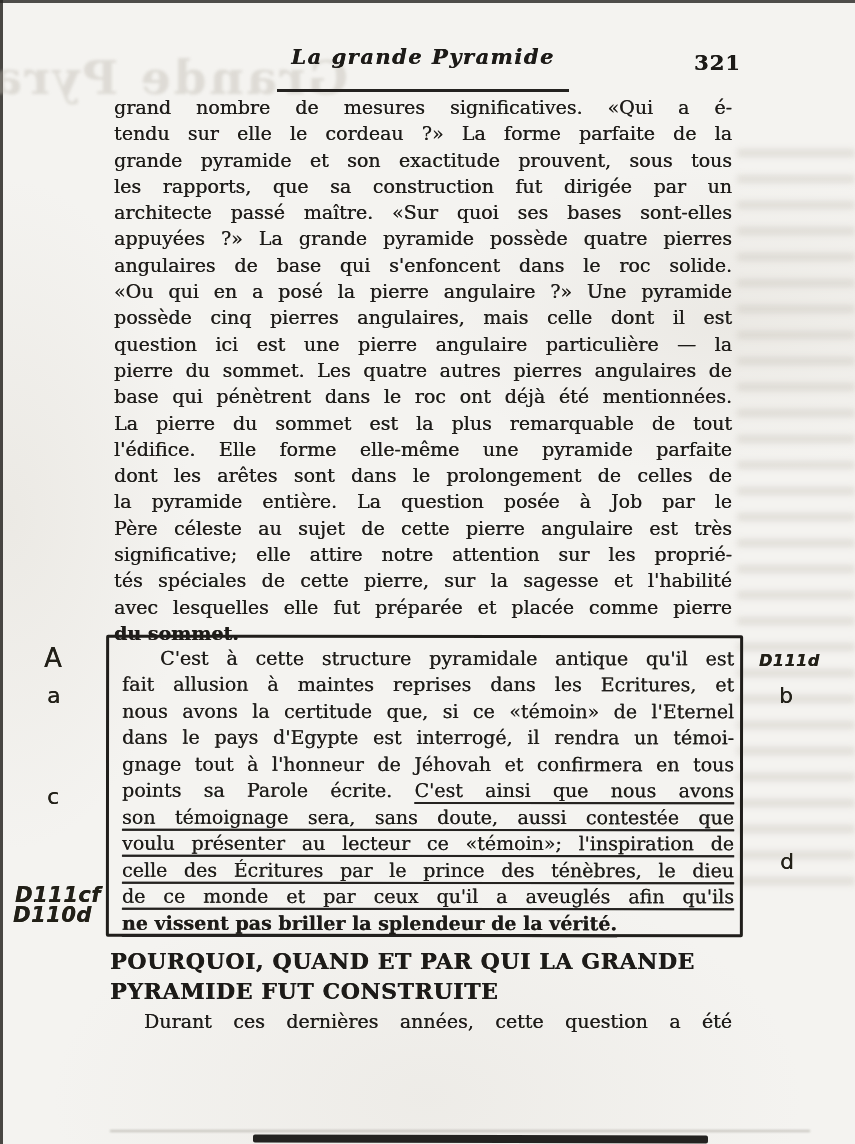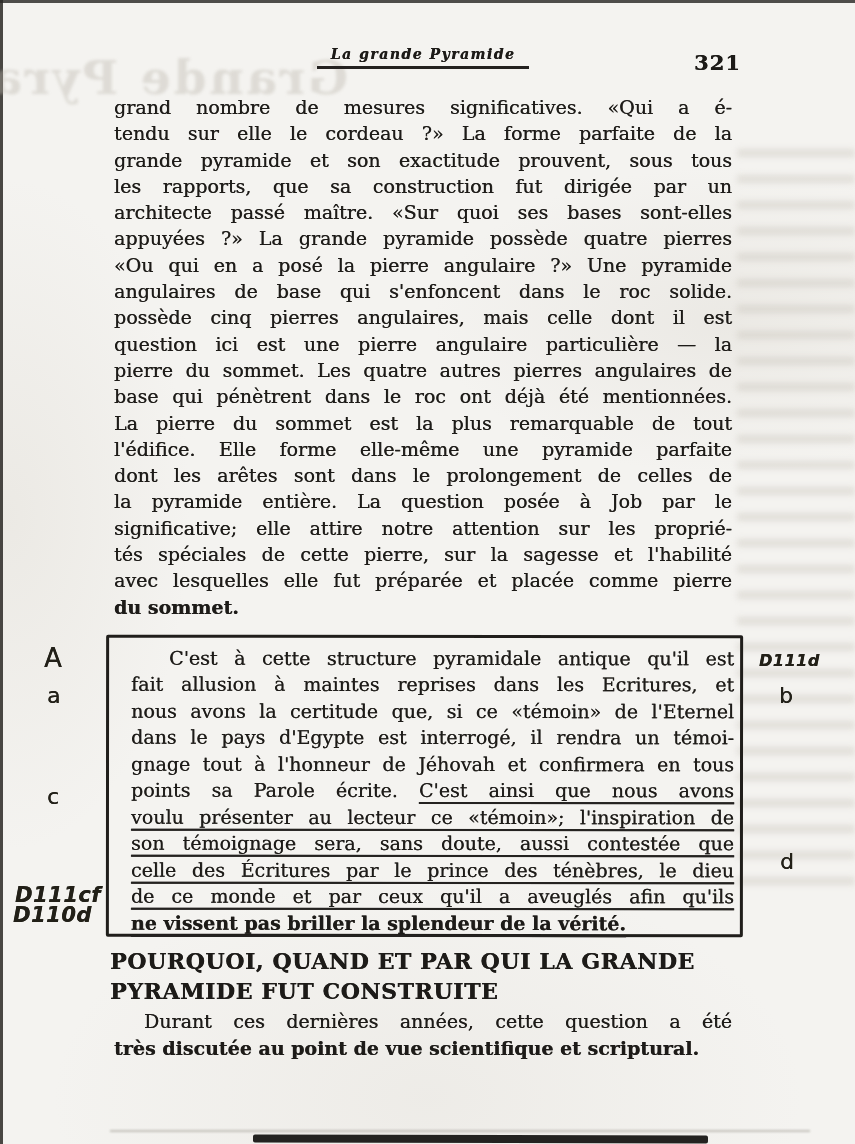--- a/index.html
+++ b/index.html
@@ -31,37 +31,37 @@
   .right-bleed{
     position:absolute;right:0;top:140px;width:118px;height:760px;
     background:repeating-linear-gradient(to bottom,
       transparent 0 9px, rgba(196,191,181,.5) 9px 17px, transparent 17px 26px);
     filter:blur(3px);opacity:.8;
   }
   
   .running-header{position:absolute;left:114px;top:44px;width:618px;text-align:center;}
   .run-title{
     display:inline-block;
-    font-style:italic;font-weight:bold;font-size:14px;letter-spacing:1.5px;
-    padding:0 14px 4px 14px;
+    font-style:italic;font-weight:bold;font-size:21px;letter-spacing:1.5px;
+    padding:0 14px 20px 14px;
     border-bottom:3px solid #242220;
     text-shadow:.3px 0 0 currentColor;
   }
   .page-number{position:absolute;left:694px;top:50px;font-weight:bold;font-size:21px;letter-spacing:1px;text-shadow:.3px 0 0 currentColor;}
   
   .bodytext{font-size:19px;text-shadow:.35px 0 0 rgba(29,27,24,.85);}
   .p1{position:absolute;left:114px;top:94px;width:618px;line-height:26.3px;}
   .tline{text-align:justify;text-align-last:justify;white-space:normal;}
   .tline.lastline{text-align-last:left;font-weight:bold;}
   .tline.indent{text-indent:38px;}
   .box{
     position:absolute;left:106px;top:635px;width:637px;height:302px;
     box-sizing:border-box;
     border:3px solid #201e1b;border-radius:2px;
-    padding:7px 6px 0 22px;
+    padding:7px 6px 0 13px;
     line-height:26.45px;
     transform:rotate(.05deg);
   }
   .hand-underline{
     text-decoration-line:underline;
     text-decoration-thickness:2.4px;
     text-decoration-color:#242220;
     text-underline-offset:5px;
     text-decoration-skip-ink:none;
   }
@@ -98,58 +98,58 @@
   </div>
   <div class="page-number">321</div>
 
   <div class="p1 bodytext">
       <div class="tline"><span>grand nombre de mesures significatives. «Qui a é-</span></div>
       <div class="tline"><span>tendu sur elle le cordeau ?» La forme parfaite de la</span></div>
       <div class="tline"><span>grande pyramide et son exactitude prouvent, sous tous</span></div>
       <div class="tline"><span>les rapports, que sa construction fut dirigée par un</span></div>
       <div class="tline"><span>architecte passé maître. «Sur quoi ses bases sont-elles</span></div>
       <div class="tline"><span>appuyées ?» La grande pyramide possède quatre pierres</span></div>
+      <div class="tline"><span>angulaires de base qui s'enfoncent dans le roc solide.</span></div>
       <div class="tline"><span>«Ou qui en a posé la pierre angulaire ?» Une pyramide</span></div>
-      <div class="tline"><span>angulaires de base qui s'enfoncent dans le roc solide.</span></div>
       <div class="tline"><span>possède cinq pierres angulaires, mais celle dont il est</span></div>
       <div class="tline"><span>question ici est une pierre angulaire particulière — la</span></div>
       <div class="tline"><span>pierre du sommet. Les quatre autres pierres angulaires de</span></div>
       <div class="tline"><span>base qui pénètrent dans le roc ont déjà été mentionnées.</span></div>
       <div class="tline"><span>La pierre du sommet est la plus remarquable de tout</span></div>
       <div class="tline"><span>l'édifice. Elle forme elle-même une pyramide parfaite</span></div>
       <div class="tline"><span>dont les arêtes sont dans le prolongement de celles de</span></div>
       <div class="tline"><span>la pyramide entière. La question posée à Job par le</span></div>
+      <div class="tline"><span>Père céleste au sujet de cette pierre angulaire est très</span></div>
       <div class="tline"><span>significative; elle attire notre attention sur les proprié-</span></div>
       <div class="tline"><span>tés spéciales de cette pierre, sur la sagesse et l'habilité</span></div>
       <div class="tline"><span>avec lesquelles elle fut préparée et placée comme pierre</span></div>
       <div class="tline lastline"><span>du sommet.</span></div>
     </div>
 
   <div class="box bodytext">
       <div class="tline indent"><span>C'est à cette structure pyramidale antique qu'il est</span></div>
       <div class="tline"><span>fait allusion à maintes reprises dans les Ecritures, et</span></div>
       <div class="tline"><span>nous avons la certitude que, si ce «témoin» de l'Eternel</span></div>
       <div class="tline"><span>dans le pays d'Egypte est interrogé, il rendra un témoi-</span></div>
       <div class="tline"><span>gnage tout à l'honneur de Jéhovah et confirmera en tous</span></div>
       <div class="tline"><span>points sa Parole écrite. </span><span class="hand-underline">C'est ainsi que nous avons</span></div>
+      <div class="tline"><span class="hand-underline">son témoignage sera, sans doute, aussi contestée que</span></div>
       <div class="tline"><span class="hand-underline">voulu présenter au lecteur ce «témoin»; l'inspiration de</span></div>
-      <div class="tline"><span class="hand-underline">son témoignage sera, sans doute, aussi contestée que</span></div>
       <div class="tline"><span class="hand-underline">celle des Écritures par le prince des ténèbres, le dieu</span></div>
       <div class="tline"><span class="hand-underline">de ce monde et par ceux qu'il a aveuglés afin qu'ils</span></div>
       <div class="tline lastline"><span class="hand-underline">ne vissent pas briller la splendeur de la vérité.</span></div>
     </div>
 
   <div class="heading">
     <div>POURQUOI, QUAND ET PAR QUI LA GRANDE</div>
     <div>PYRAMIDE FUT CONSTRUITE</div>
   </div>
 
   <div class="p2 bodytext">
       <div class="tline indent"><span>Durant ces dernières années, cette question a été</span></div>
-      <div class="tline lastline"><span>très discutée au point de vue scientifique et scriptural.</span></div>
     </div>
 
   <div class="annot an-A">A</div>
   <div class="annot an-a">a</div>
   <div class="annot an-c">c</div>
   <div class="annot an-d111cf">D111cf</div>
   <div class="annot an-d110d">D110d</div>
   <div class="annot an-d111d">D111d</div>
   <div class="annot an-b">b</div>
   <div class="annot an-d">d</div>

